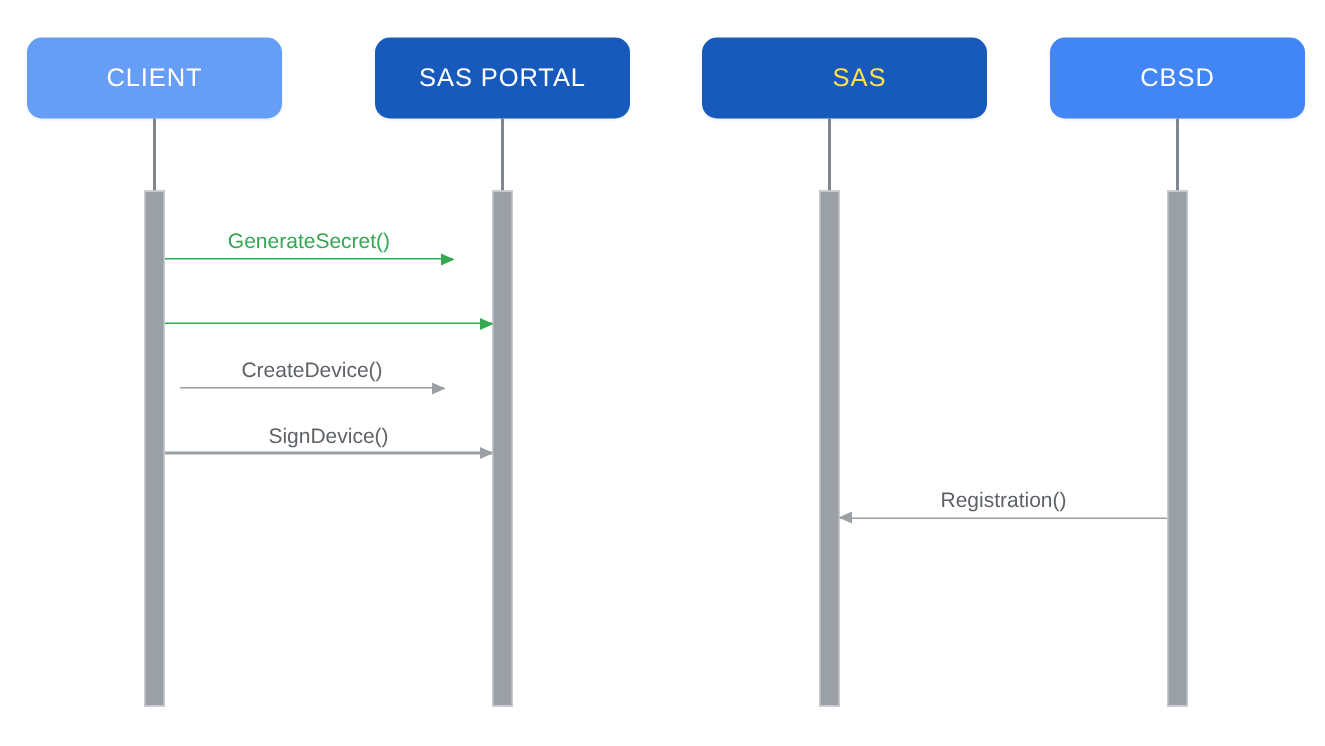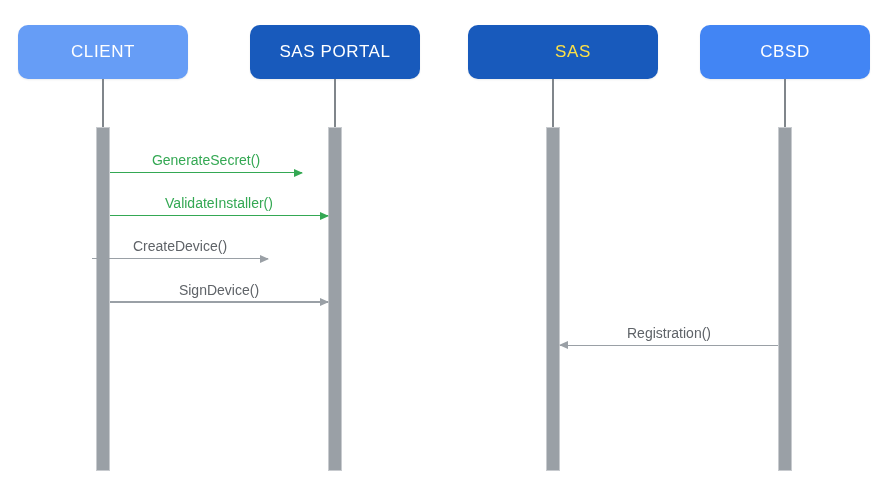--- a/index.html
+++ b/index.html
@@ -96,26 +96,25 @@
     <div class="actor-box" style="left: 700px; top: 25px; background: rgb(66, 133, 244); color: #ffffff;">CBSD</div>
     <div class="lifeline-stub" style="left: 784.25px; top: 79px; height: 48px;"></div>
     <div class="activation-bar" style="left: 778px; top: 127px; height: 344px; background: rgb(154, 160, 166);"></div>
     <div class="message" style="left: 110px; top: 151px; width: 192px;">
       <div class="message-label" style="color: rgb(52, 168, 83);">GenerateSecret()</div>
       <div class="message-line" style="background: rgb(52, 168, 83); color: rgb(52, 168, 83);">
         <div class="arrowhead right"></div>
       </div>
     </div>
     <div class="message" style="left: 110px; top: 194.2px; width: 218px;">
-      <div class="message-label" style="color: rgb(52, 168, 83);">ValidateInstaller()</div>
       <div class="message-line" style="background: rgb(52, 168, 83); color: rgb(52, 168, 83);">
         <div class="arrowhead right"></div>
       </div>
     </div>
-    <div class="message" style="left: 92px; top: 237.4px; width: 176px;">
+    <div class="message" style="left: 120px; top: 237.4px; width: 176px;">
       <div class="message-label" style="color: rgb(95, 99, 104);">CreateDevice()</div>
       <div class="message-line" style="background: rgb(154, 160, 166); color: rgb(154, 160, 166);">
         <div class="arrowhead right"></div>
       </div>
     </div>
     <div class="message" style="left: 110px; top: 280.6px; width: 218px;">
       <div class="message-label" style="color: rgb(95, 99, 104);">SignDevice()</div>
       <div class="message-line" style="background: rgb(154, 160, 166); color: rgb(154, 160, 166);">
         <div class="arrowhead right"></div>
       </div>

